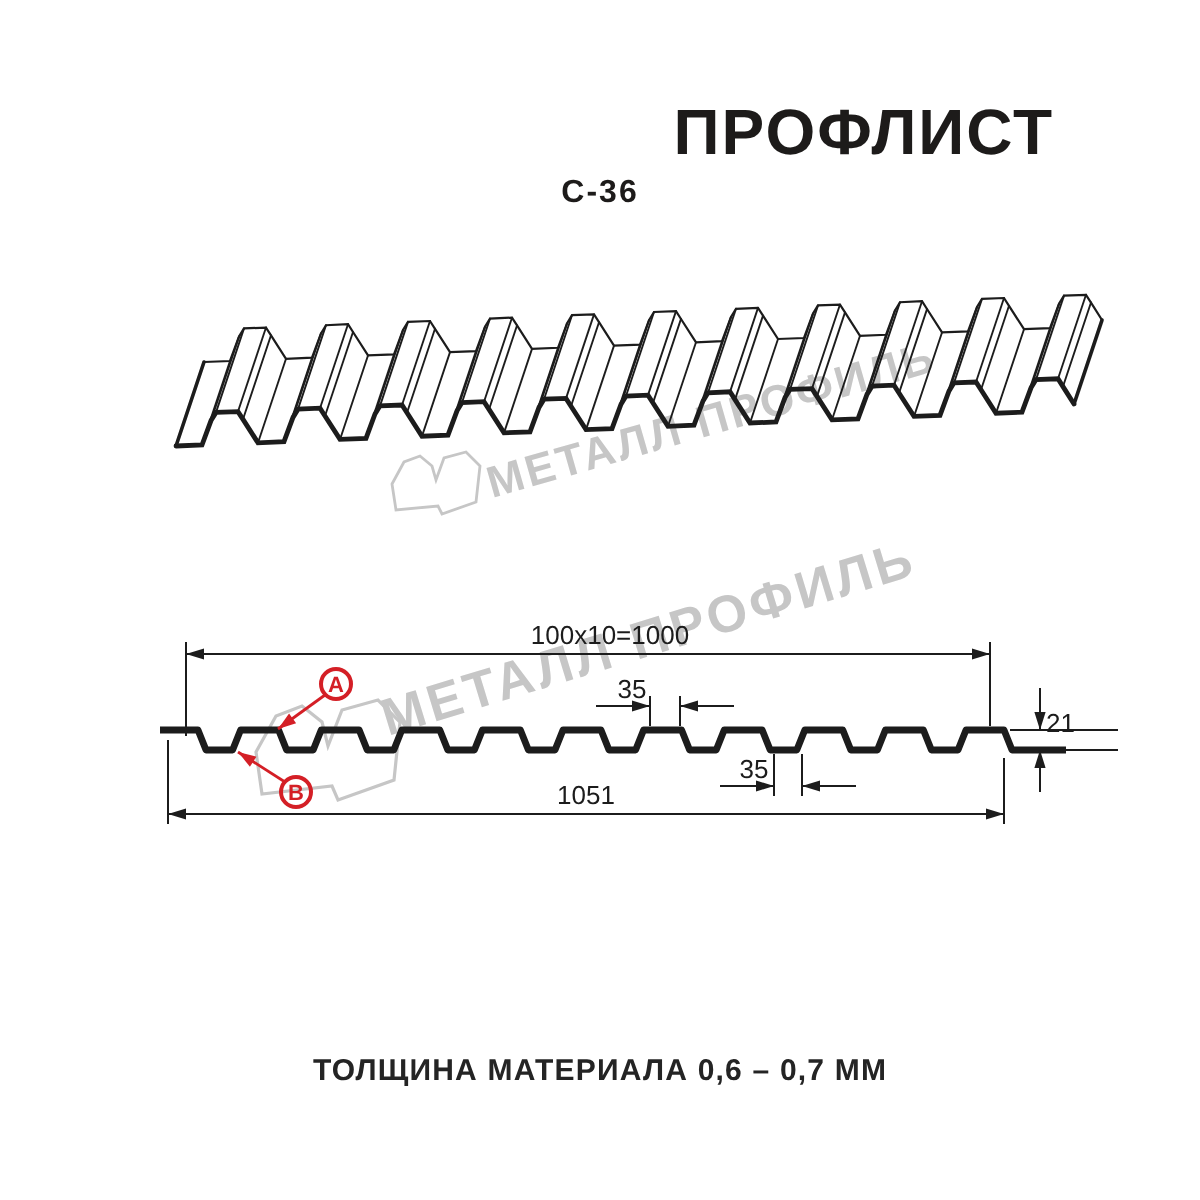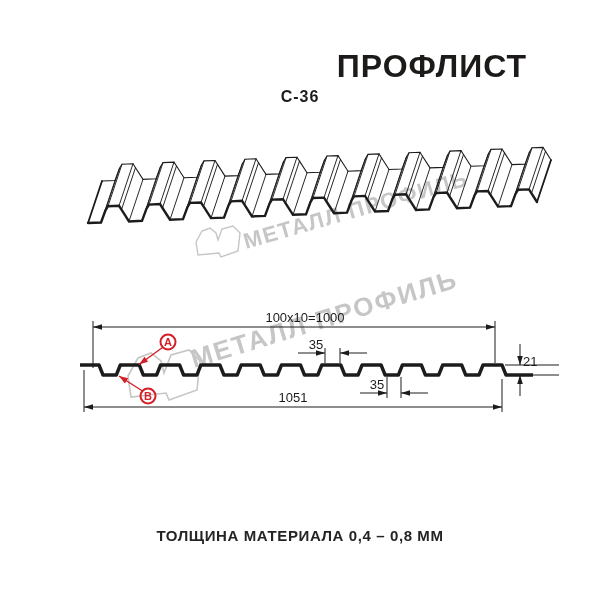--- a/index.html
+++ b/index.html
@@ -151,13 +151,13 @@
     <text x="168" y="346" text-anchor="middle" font-size="11" font-weight="700" fill="#d41f26">A</text>
     <circle cx="148" cy="396" r="7.5" fill="none" stroke="#d41f26" stroke-width="2"></circle>
     <text x="148" y="400" text-anchor="middle" font-size="11" font-weight="700" fill="#d41f26">B</text>
   <line x1="162.5" y1="347.5" x2="139" y2="364.5" stroke="#d41f26" stroke-width="1.4"></line>
       <path d="M0 0 L-9 -3 L-9 3 Z" fill="#d41f26" stroke="none" transform="translate(139 364.5) rotate(144.1)"></path>
       <line x1="142.5" y1="391" x2="119" y2="376" stroke="#d41f26" stroke-width="1.4"></line>
       <path d="M0 0 L-9 -3 L-9 3 Z" fill="#d41f26" stroke="none" transform="translate(119 376) rotate(-147.4)"></path>
     </g>
 </svg>
 
-<div class="footer-note">ТОЛЩИНА МАТЕРИАЛА 0,4 – 0,8 ММ</div>
+<div class="footer-note">ТОЛЩИНА МАТЕРИАЛА 0,6 – 0,7 ММ</div>
 
 </body></html>

